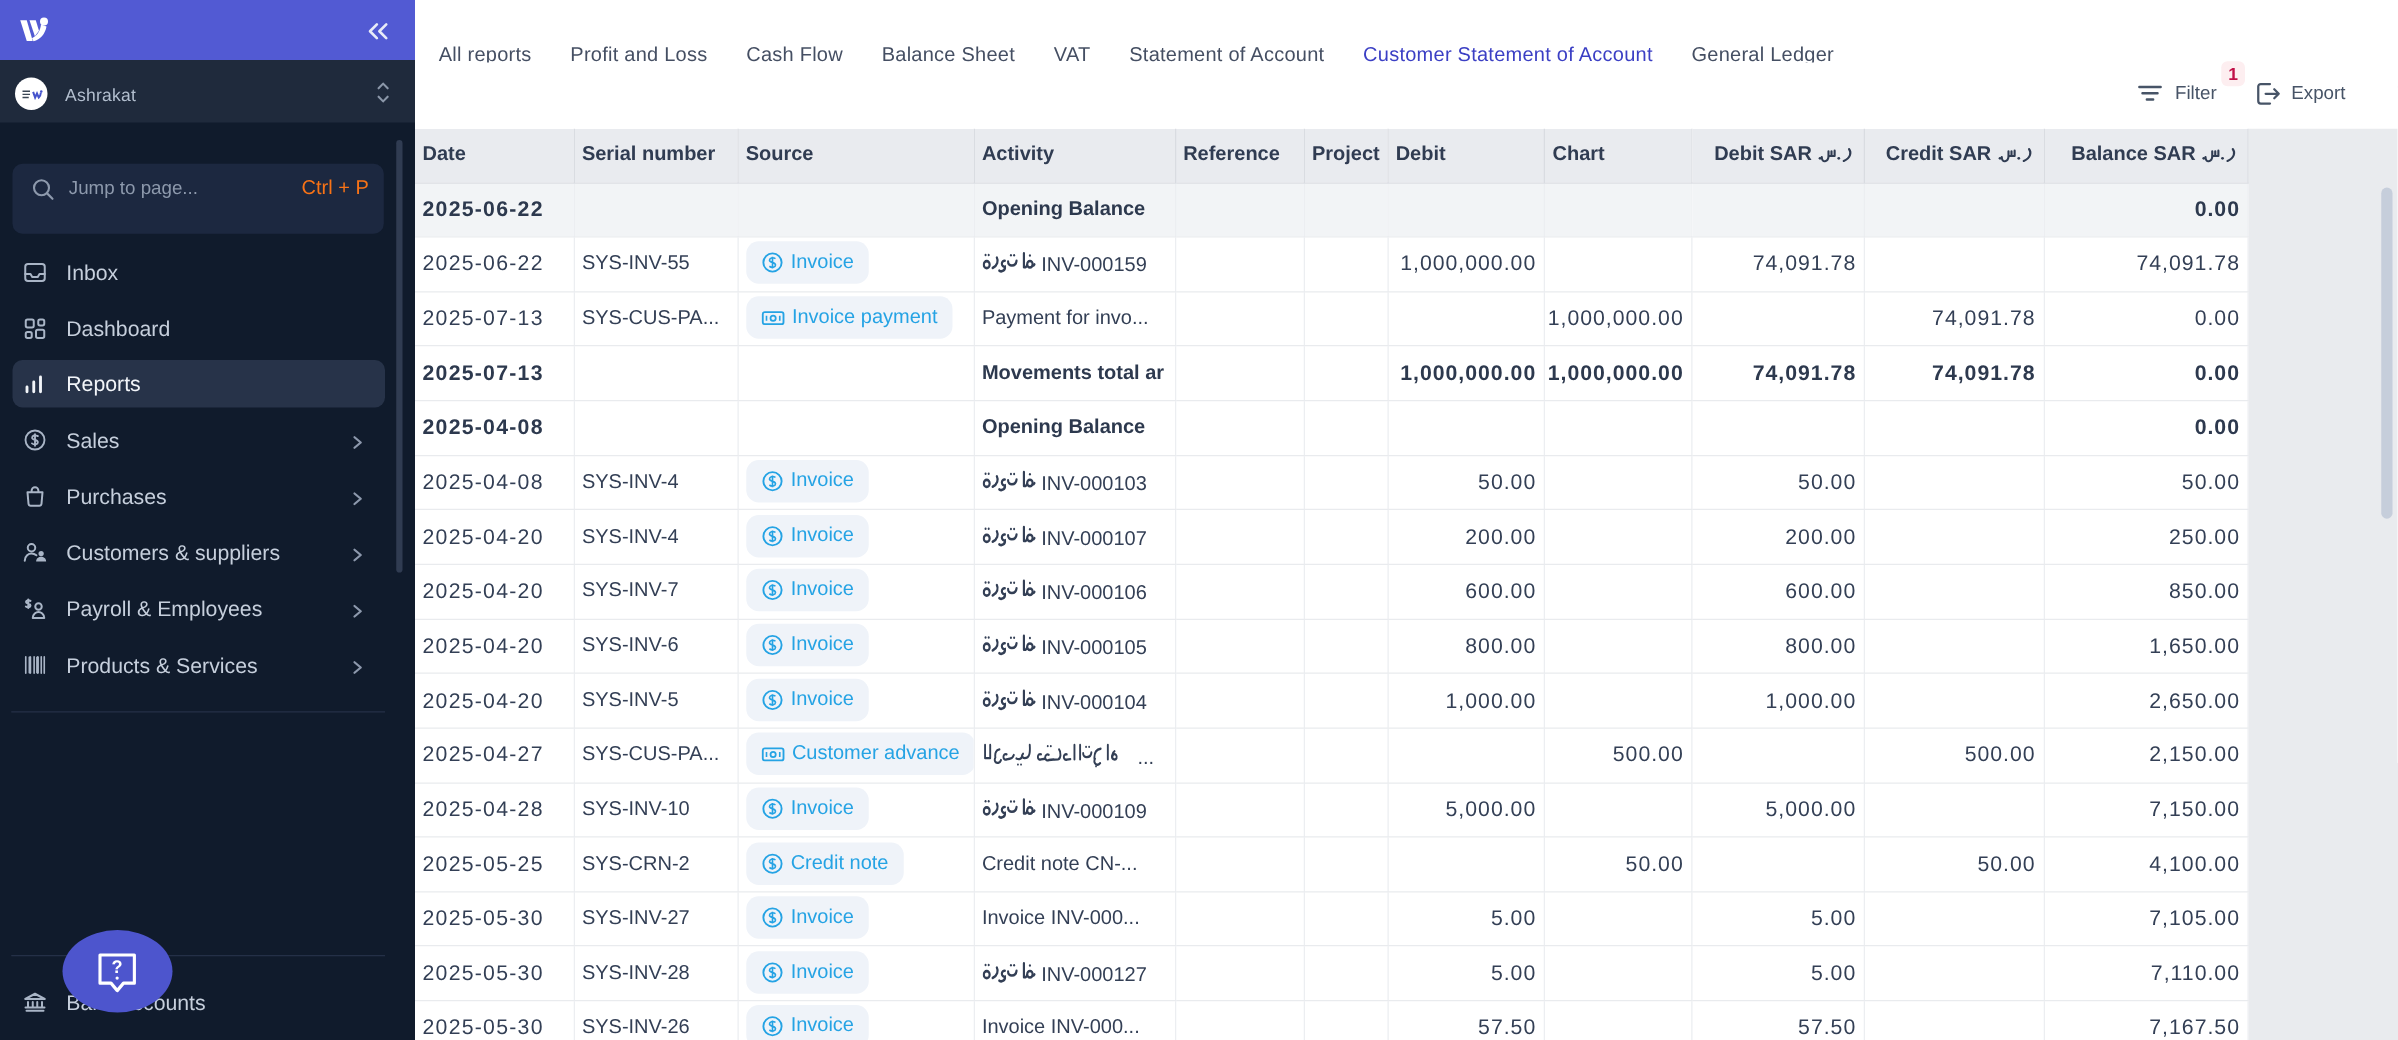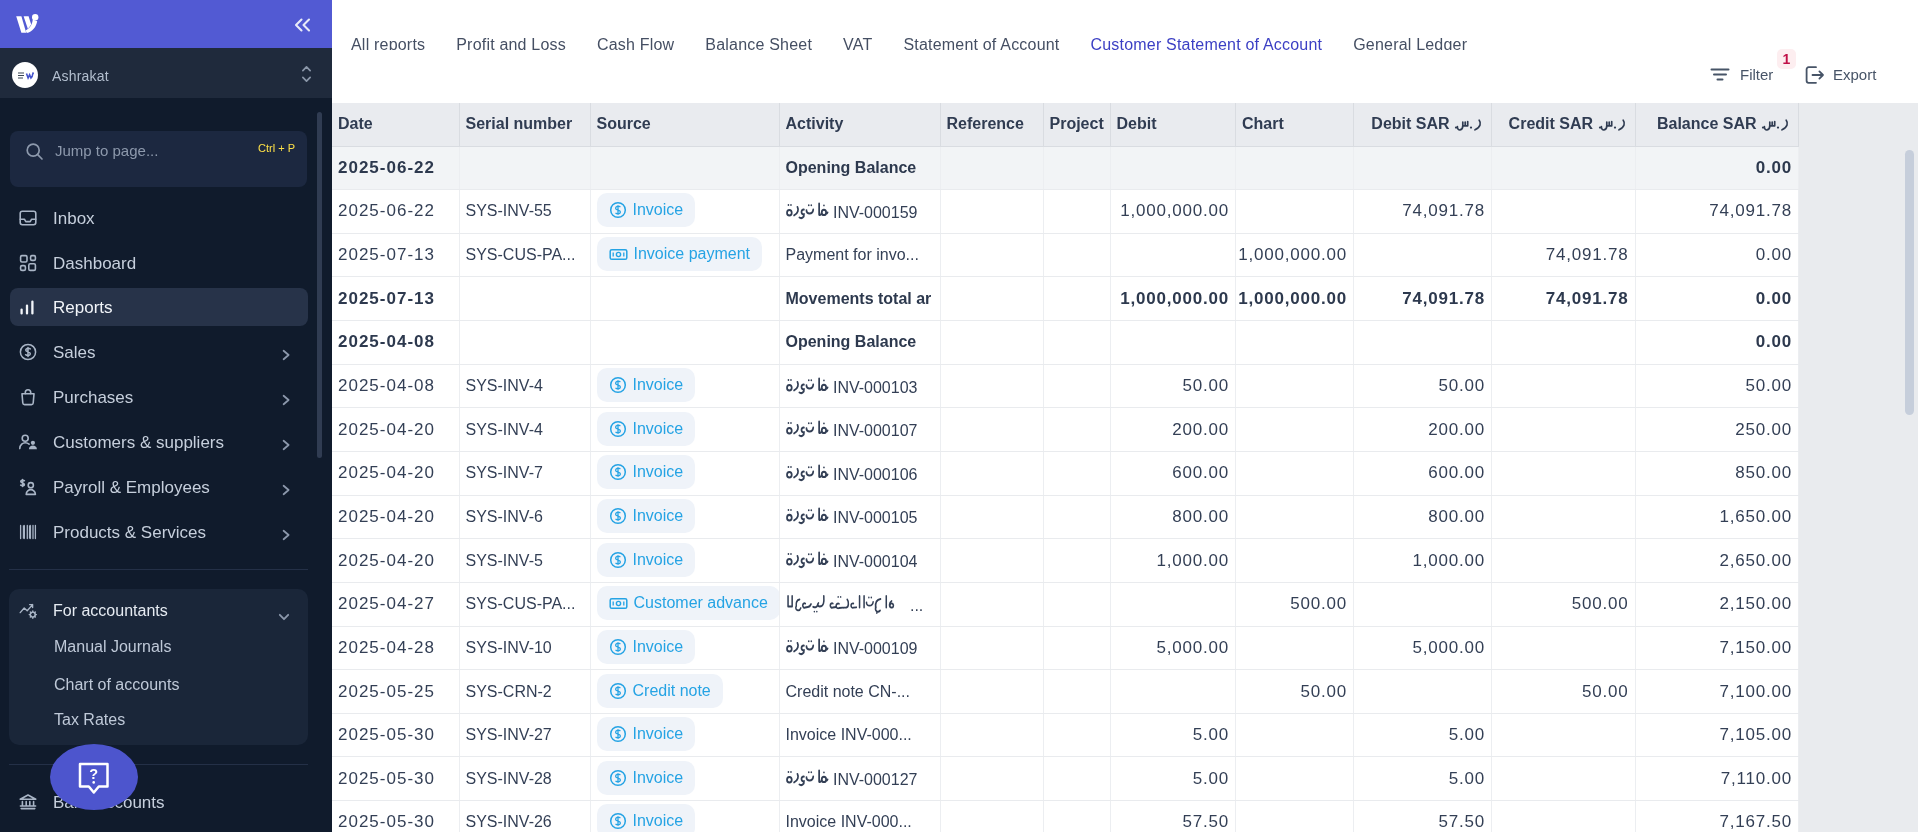--- a/index.html
+++ b/index.html
@@ -7,21 +7,21 @@
 #app { position:relative; width:1918px; height:832px; }
 
 
 #sb { position:absolute; left:0; top:0; width:332px; height:832px; background:#101b2c; overflow:hidden; }
 #sb-top { position:absolute; left:0; top:0; width:332px; height:48px; background:#525ad3; }
 #sb-user { position:absolute; left:0; top:48px; width:332px; height:50px; background:#1f2a3c; }
 .avatar { position:absolute; left:12px; top:62px; width:26px; height:26px; border-radius:50%; background:#fff; }
 .uname { position:absolute; left:52px; top:68px; font-size:14px; color:#b3bfcf; letter-spacing:0.2px; }
 #search { position:absolute; left:10px; top:131px; width:297px; height:56px; background:#1c2840; border-radius:8px; }
 .s-ph { position:absolute; left:45px; top:11px; font-size:15px; color:#8d99ac; }
-.s-kbd { position:absolute; right:12px; top:11px; font-size:11px; color:#fde047; }
+.s-kbd { position:absolute; right:12px; top:11px; font-size:16px; color:#f97316; }
 .mi { position:absolute; left:0; width:332px; height:45px; }
 .mi .ico { position:absolute; left:18px; top:12px; width:20px; height:20px; }
 .mi .lbl { position:absolute; left:53px; top:13px; font-size:17px; color:#c6cfdc; }
 .mi .chev { position:absolute; right:41px; top:17px; }
 .mi-active { position:absolute; left:10px; width:298px; height:38px; border-radius:8px; background:#273349; }
 .divider { position:absolute; left:9px; width:299px; height:1px; background:#243047; }
 #grpbox { position:absolute; left:9px; top:589px; width:299px; height:156px; border-radius:10px; background:#1a2639; }
 .sub { position:absolute; left:45px; font-size:16px; color:#bfc9d8; }
 #fab { position:absolute; left:50px; top:744px; width:88px; height:66px; border-radius:50%; background:#4d55cd; z-index:5; }
 #sb-scroll { position:absolute; left:317px; top:112px; width:5px; height:346px; border-radius:2.5px; background:#303c52; }
@@ -203,38 +203,20 @@
           <span class="ico"><svg width="20" height="20" viewBox="0 0 20 20" fill="none">
               <g stroke="#a9b5c6" stroke-width="1.6" fill="none" stroke-linecap="round" stroke-linejoin="round">
                 <path d="M2.2,7.2 L10,3 l7.8,4.2 H2.2 Z"></path>
                 <path d="M4.4,9.5 V14 M8.2,9.5 V14 M11.8,9.5 V14 M15.6,9.5 V14 M3.2,16.6 h13.6 M2.4,14 h15.2"></path>
               </g>
             </svg></span>
           <span class="lbl">Bank accounts</span>
         </div>
 </div>
   <div class="divider" style="top:569px;"></div>
-  <div id="grpbox">
-  <div style="position:absolute;left:9px;top:11px;width:20px;height:20px;"><svg width="20" height="20" viewBox="0 0 20 20" fill="none">
-            <g stroke="#a9b5c6" stroke-width="1.4" fill="none" stroke-linecap="round" stroke-linejoin="round">
-              <path d="M2.2,12.6 L6.2,8 l3,2.8 L14.6,4.6 M14.6,4.6 h-3 m3,0 v3"></path>
-              <circle cx="14.8" cy="14.6" r="2.5"></circle>
-              <path d="M14.8,10.9 v1.2 M14.8,17.1 v1.2 M11.2,14.6 h1.2 M17.2,14.6 h1.2 M12.3,12.1 l0.9,0.9 M16.4,16.2 l0.9,0.9 M17.3,12.1 l-0.9,0.9 M13.2,16.2 l-0.9,0.9"></path>
-            </g>
-          </svg></div>
-  <div style="position:absolute;left:44px;top:13px;font-size:16px;color:#e6ebf2;">For accountants</div>
-  <div style="position:absolute;right:18px;top:18px;"><svg width="12" height="8" viewBox="0 0 12 8" fill="none">
-            <g stroke="#8c98ac" stroke-width="1.8" fill="none" stroke-linecap="round" stroke-linejoin="round">
-              <path d="M1.8,1.8 L6,6.2 L10.2,1.8"></path>
-            </g>
-          </svg></div>
-  <div class="sub" style="top:49px;">Manual Journals</div>
-  <div class="sub" style="top:87px;">Chart of accounts</div>
-  <div class="sub" style="top:122px;">Tax Rates</div>
-</div>
   <div class="divider" style="top:764px;"></div>
   <div id="fab">
         <svg width="34" height="36" viewBox="0 0 34 36" style="position:absolute;left:27px;top:17px;">
           <g stroke="#fff" stroke-width="2.5" fill="none" stroke-linejoin="round">
             <path d="M3,3 H30.5 V25.5 H21.8 L16.8,31.5 L11.8,25.5 H3 Z"></path>
           </g>
           <text x="16.6" y="17.5" font-family="Liberation Sans, sans-serif" font-size="14.5" font-weight="bold" fill="#fff" text-anchor="middle">?</text>
           <circle cx="16.7" cy="21.4" r="1.3" fill="#fff"></circle>
         </svg>
       </div>
@@ -637,21 +619,21 @@
                   <circle cx="9" cy="9" r="7.3" stroke="#25a3e4" stroke-width="1.5" fill="none"></circle>
                   <path d="M9,4.3 V13.7 M11.4,5.9 c-2.4,-1.4 -4.8,-0.4 -4.8,1.3 c0,2.4 4.8,1.4 4.8,3.8 c0,1.9 -2.9,2.6 -4.9,1" stroke="#25a3e4" stroke-width="1.3" fill="none"></path>
                 </svg>Credit note</span></td>
             <td>Credit note CN-...</td>
             <td></td>
             <td></td>
             <td class="num"></td>
             <td class="num">50.00</td>
             <td class="num"></td>
             <td class="num">50.00</td>
-            <td class="num">7,100.00</td>
+            <td class="num">4,100.00</td>
           </tr>
 <tr>
             <td class="dt">2025-05-30</td>
             <td>SYS-INV-27</td>
             <td><span class="chip"><svg width="18" height="18" viewBox="0 0 18 18">
                   <circle cx="9" cy="9" r="7.3" stroke="#25a3e4" stroke-width="1.5" fill="none"></circle>
                   <path d="M9,4.3 V13.7 M11.4,5.9 c-2.4,-1.4 -4.8,-0.4 -4.8,1.3 c0,2.4 4.8,1.4 4.8,3.8 c0,1.9 -2.9,2.6 -4.9,1" stroke="#25a3e4" stroke-width="1.3" fill="none"></path>
                 </svg>Invoice</span></td>
             <td>Invoice INV-000...</td>
             <td></td>

